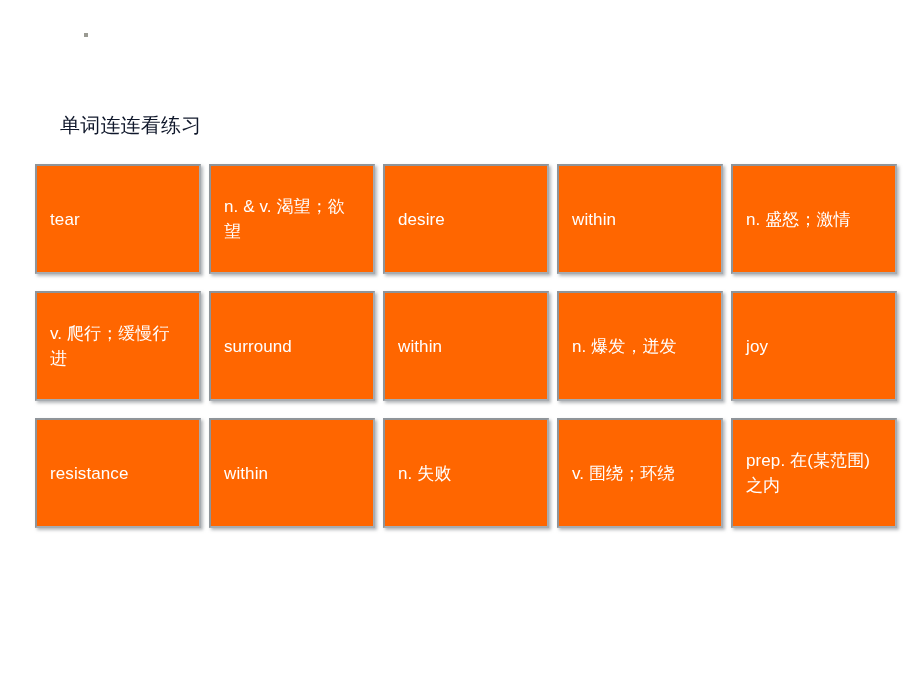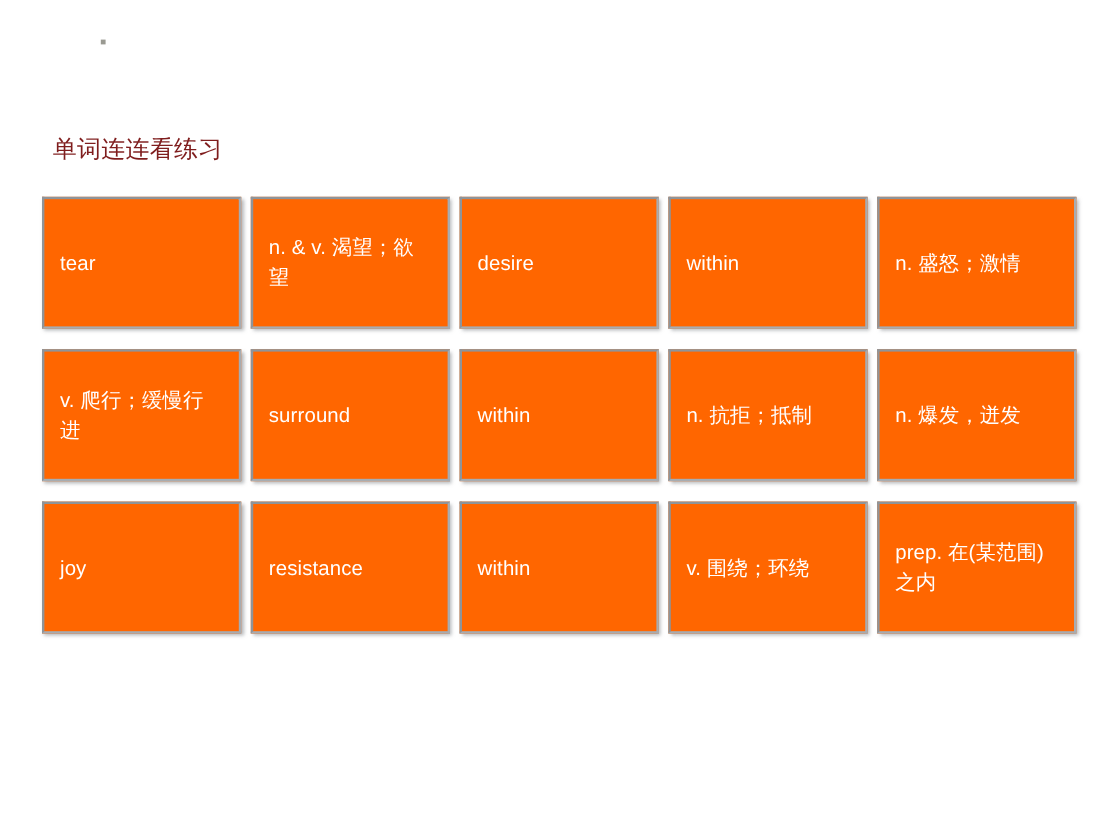--- a/index.html
+++ b/index.html
@@ -29,25 +29,25 @@
     position: absolute;
     left: 84px;
     top: 33px;
     width: 4px;
     height: 4px;
     background: #9a9a92;
   }
 
   #page-title {
     position: absolute;
-    left: 44px;
+    left: 60px;
     top: 111px;
     font-size: 20px;
     line-height: 28px;
-    color: #7f1d1d;
+    color: #0f172a;
     letter-spacing: 0.2px;
     white-space: nowrap;
     text-align: center;
   }
 
   #card-grid {
     position: absolute;
     left: 35px;
     top: 164px;
     width: 862px;
@@ -112,36 +112,36 @@
       <span class="card-label">v. 爬行；缓慢行进</span>
     </div>
     <div class="card">
       <span class="card-label">surround</span>
     </div>
 
     <div class="card">
       <span class="card-label">within</span>
     </div>
     <div class="card">
-      <span class="card-label">n. 抗拒；抵制</span>
-    </div>
-    <div class="card">
       <span class="card-label">n. 爆发，迸发</span>
     </div>
     <div class="card">
       <span class="card-label">joy</span>
     </div>
 
     <div class="card">
       <span class="card-label">resistance</span>
     </div>
     <div class="card">
       <span class="card-label">within</span>
     </div>
     <div class="card">
+      <span class="card-label">n. 失败</span>
+    </div>
+    <div class="card">
       <span class="card-label">v. 围绕；环绕</span>
     </div>
     <div class="card">
       <span class="card-label">prep. 在(某范围)之内</span>
     </div>
 
   </div>
 </div>
 
 </body></html>

